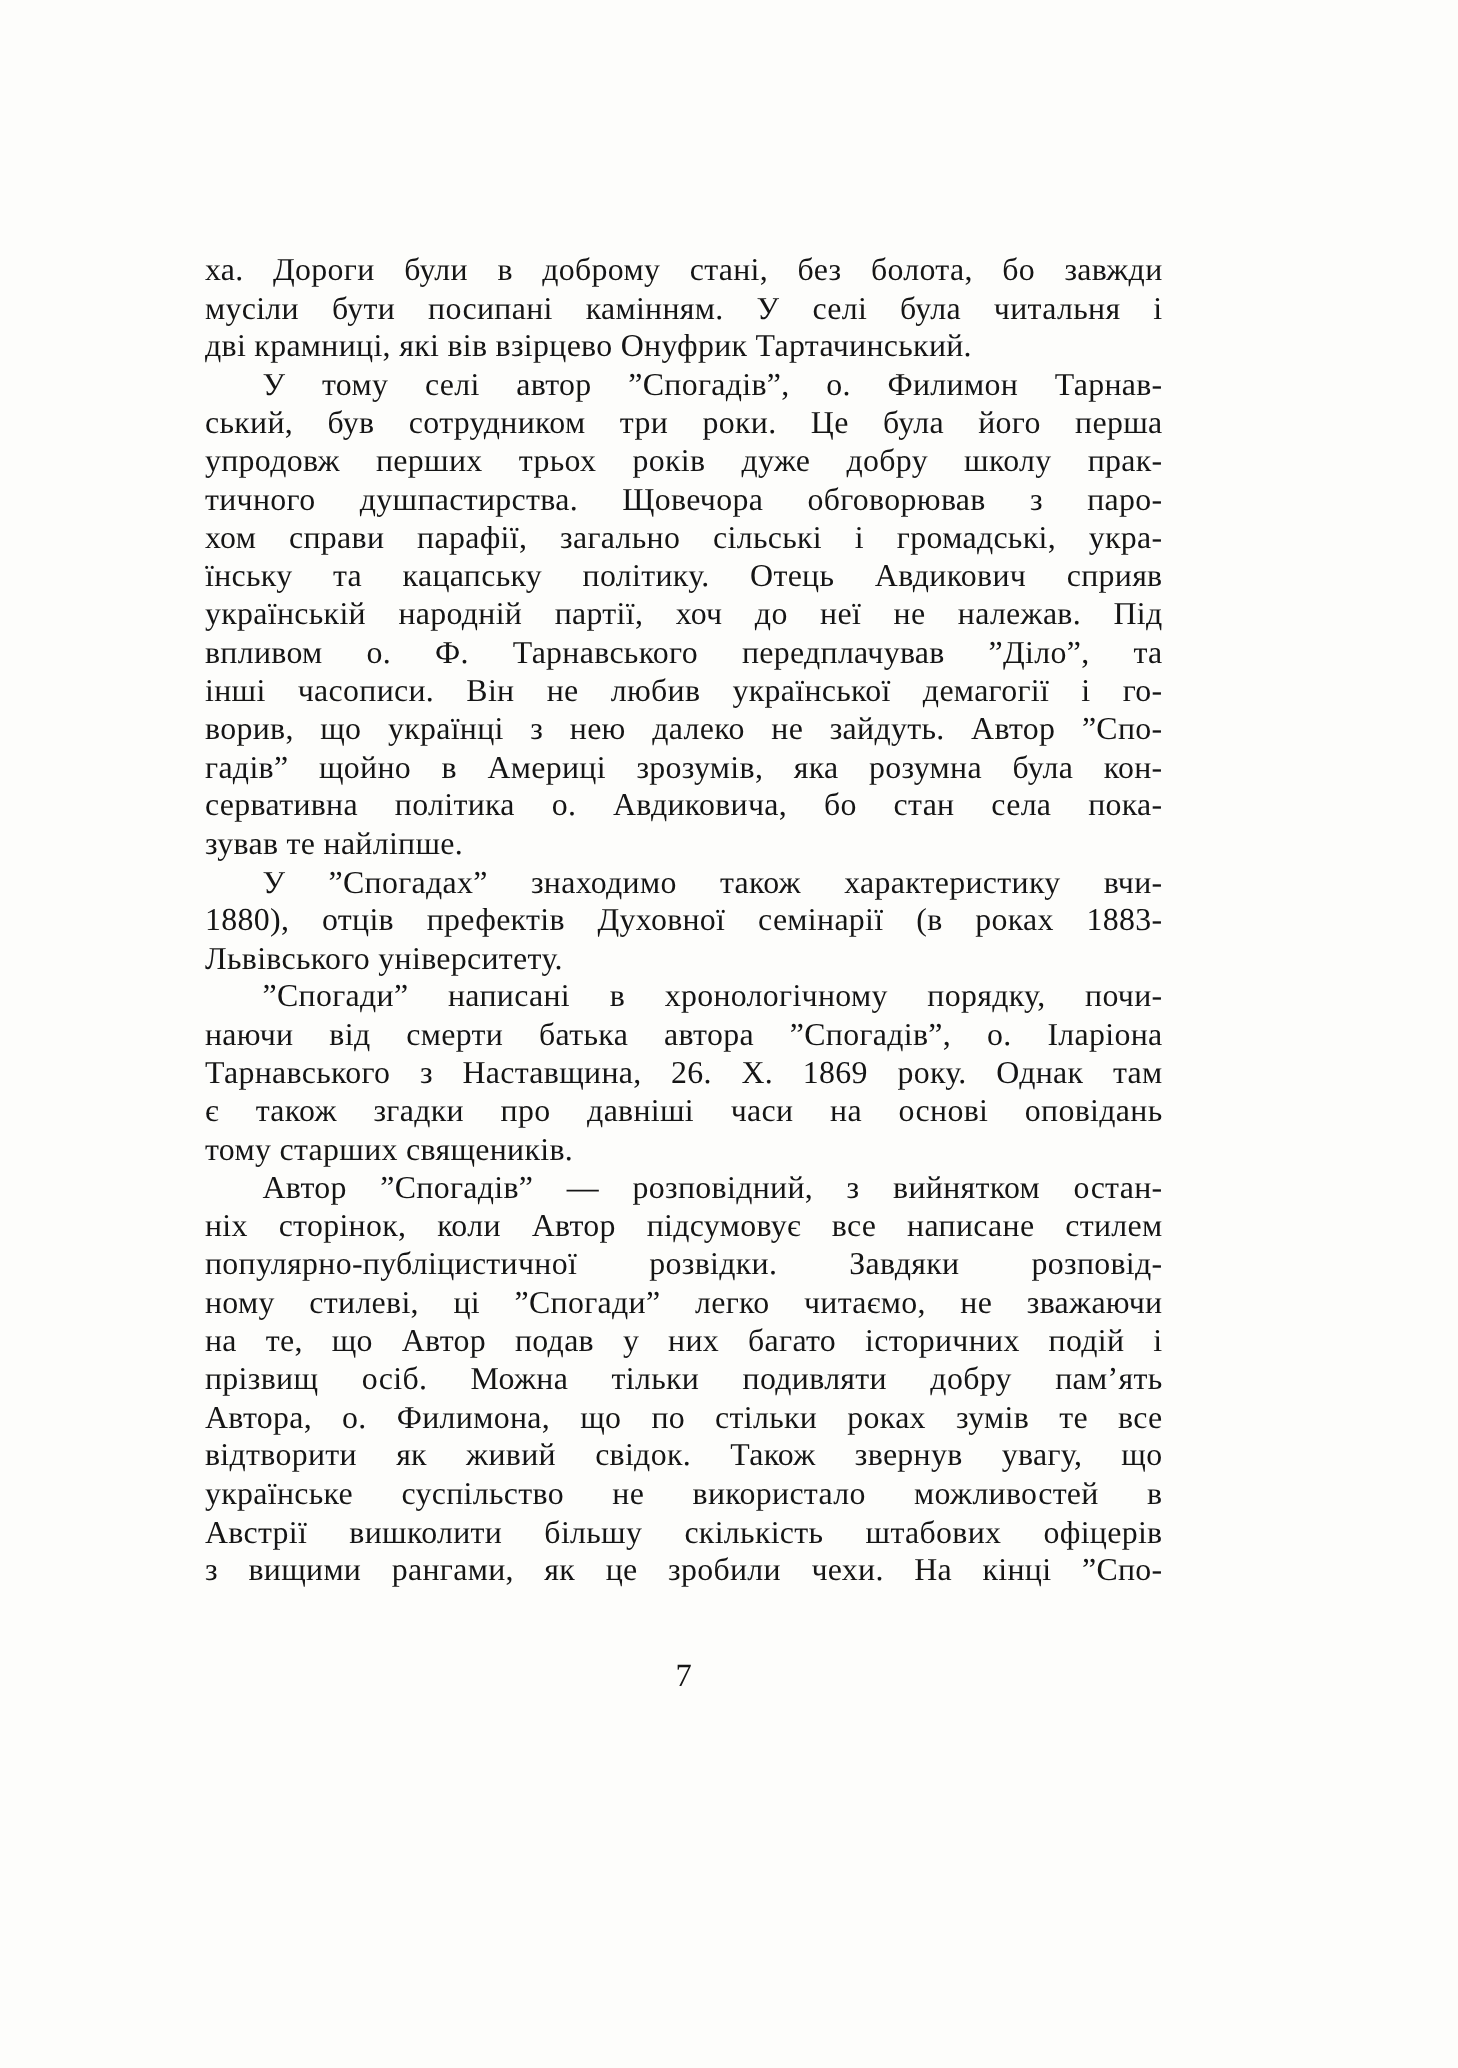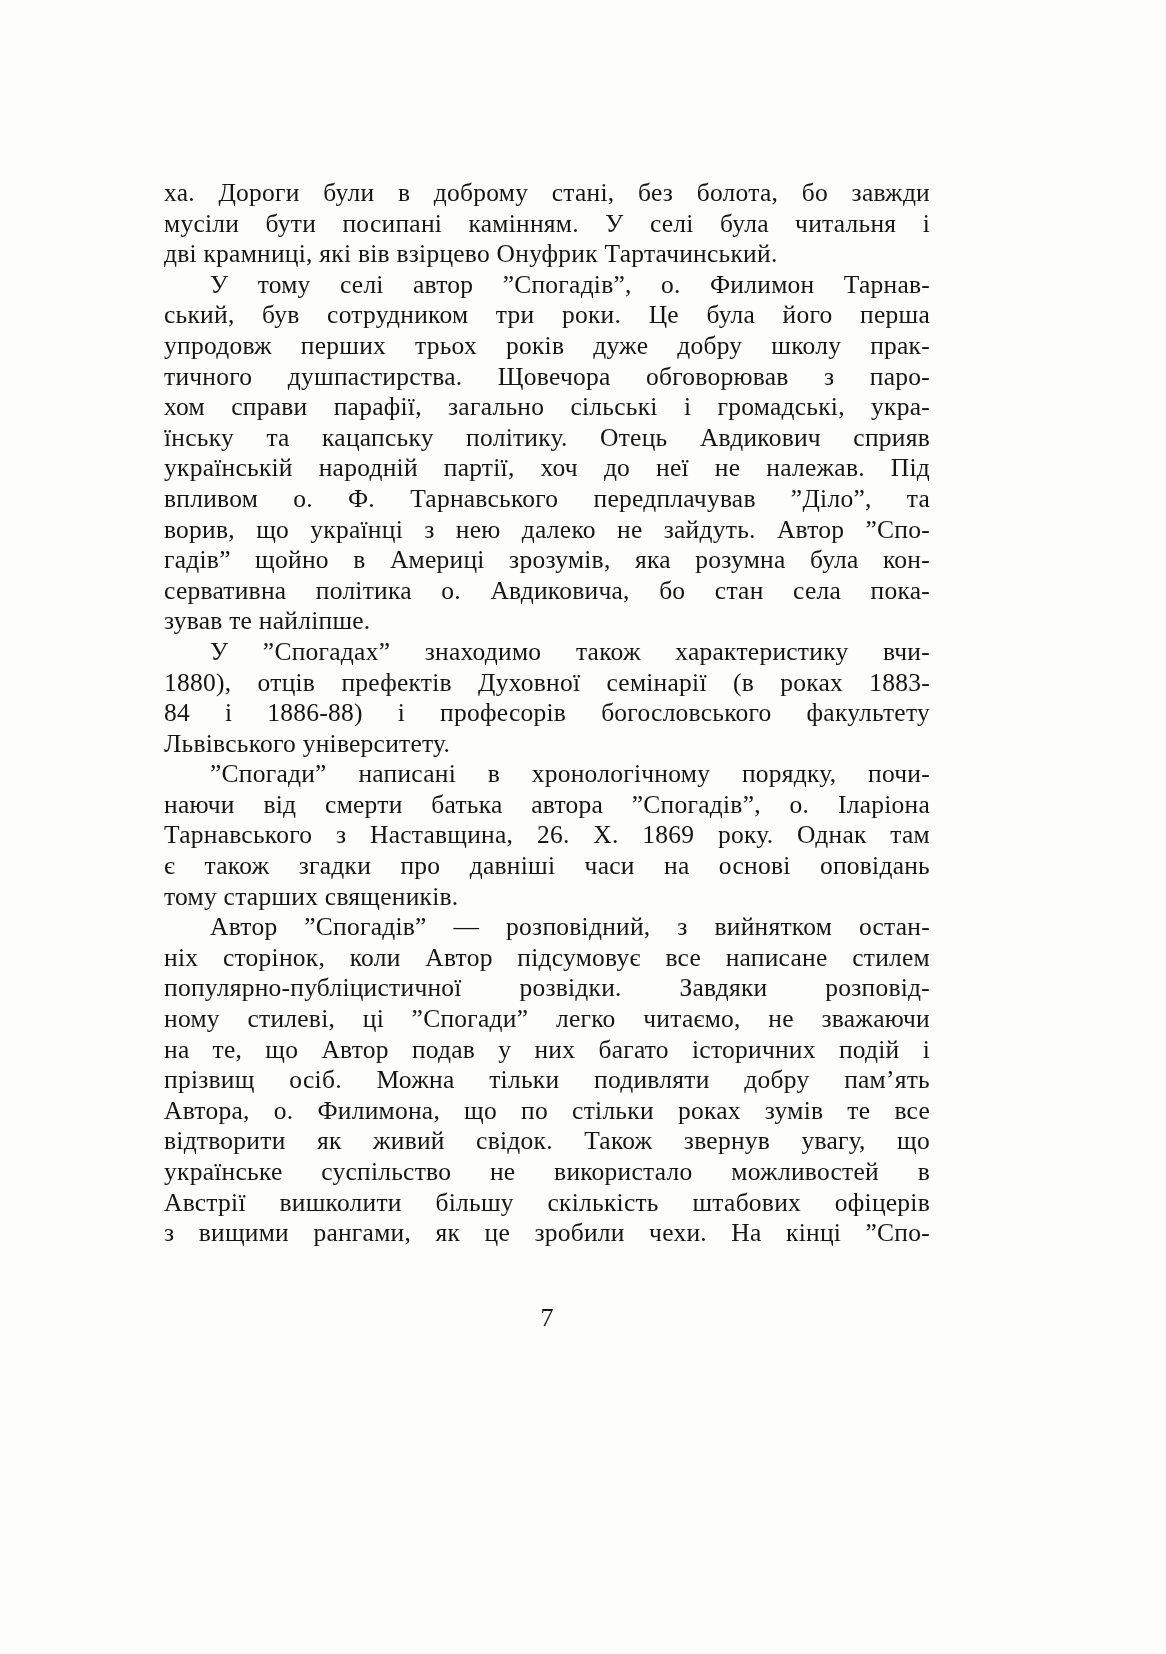--- a/index.html
+++ b/index.html
@@ -17,20 +17,21 @@
     font-family: "Liberation Serif", "DejaVu Serif", serif;
     font-size: 25.5px;
     line-height: 30.6px;
     letter-spacing: 0.25px;
     box-sizing: border-box;
     padding: 178px 236px 0 164px;
     overflow: hidden;
   }
   .text-block {
     width: 100%;
+    margin-top: 23px;
   }
   .paragraph {
     margin: 0;
     padding: 0;
   }
   .line {
     text-align: justify;
     -moz-text-align-last: justify;
     text-align-last: justify;
     white-space: normal;
@@ -68,29 +69,29 @@
       </div>
       <div class="paragraph">
         <div class="line first-indent">У тому селі автор ”Спогадів”, о. Филимон Тарнав-</div>
         <div class="line">ський, був сотрудником три роки. Це була його перша</div>
         <div class="line">упродовж перших трьох років дуже добру школу прак-</div>
         <div class="line">тичного душпастирства. Щовечора обговорював з паро-</div>
         <div class="line">хом справи парафії, загально сільські і громадські, укра-</div>
         <div class="line">їнську та кацапську політику. Отець Авдикович сприяв</div>
         <div class="line">українській народній партії, хоч до неї не належав. Під</div>
         <div class="line">впливом о. Ф. Тарнавського передплачував ”Діло”, та</div>
+        <div class="line">інші часописи. Він не любив української демагогії і го-</div>
         <div class="line">ворив, що українці з нею далеко не зайдуть. Автор ”Спо-</div>
         <div class="line">гадів” щойно в Америці зрозумів, яка розумна була кон-</div>
         <div class="line">сервативна політика о. Авдиковича, бо стан села пока-</div>
         <div class="line last">зував те найліпше.</div>
       </div>
       <div class="paragraph">
         <div class="line first-indent">У ”Спогадах” знаходимо також характеристику вчи-</div>
         <div class="line">1880), отців префектів Духовної семінарії (в роках 1883-</div>
-        <div class="line">84 і 1886-88) і професорів богословського факультету</div>
         <div class="line last">Львівського університету.</div>
       </div>
       <div class="paragraph">
         <div class="line first-indent">”Спогади” написані в хронологічному порядку, почи-</div>
         <div class="line">наючи від смерти батька автора ”Спогадів”, о. Іларіона</div>
         <div class="line">Тарнавського з Наставщина, 26. X. 1869 року. Однак там</div>
         <div class="line">є також згадки про давніші часи на основі оповідань</div>
         <div class="line last">тому старших священиків.</div>
       </div>
       <div class="paragraph continues">

